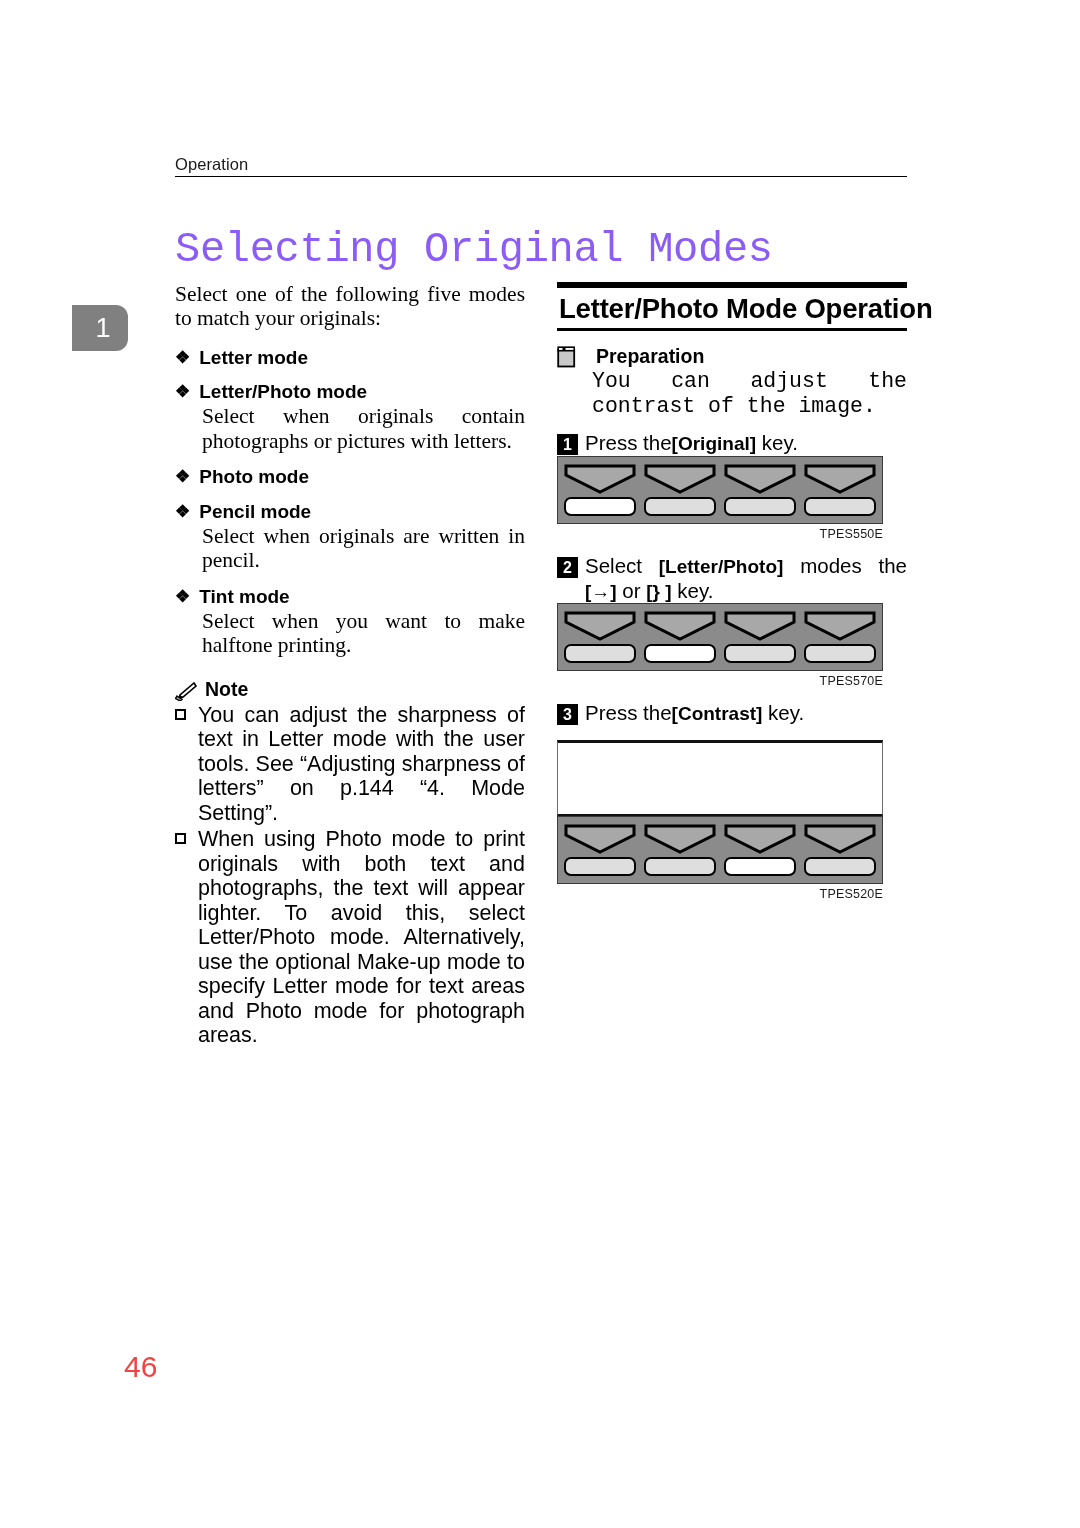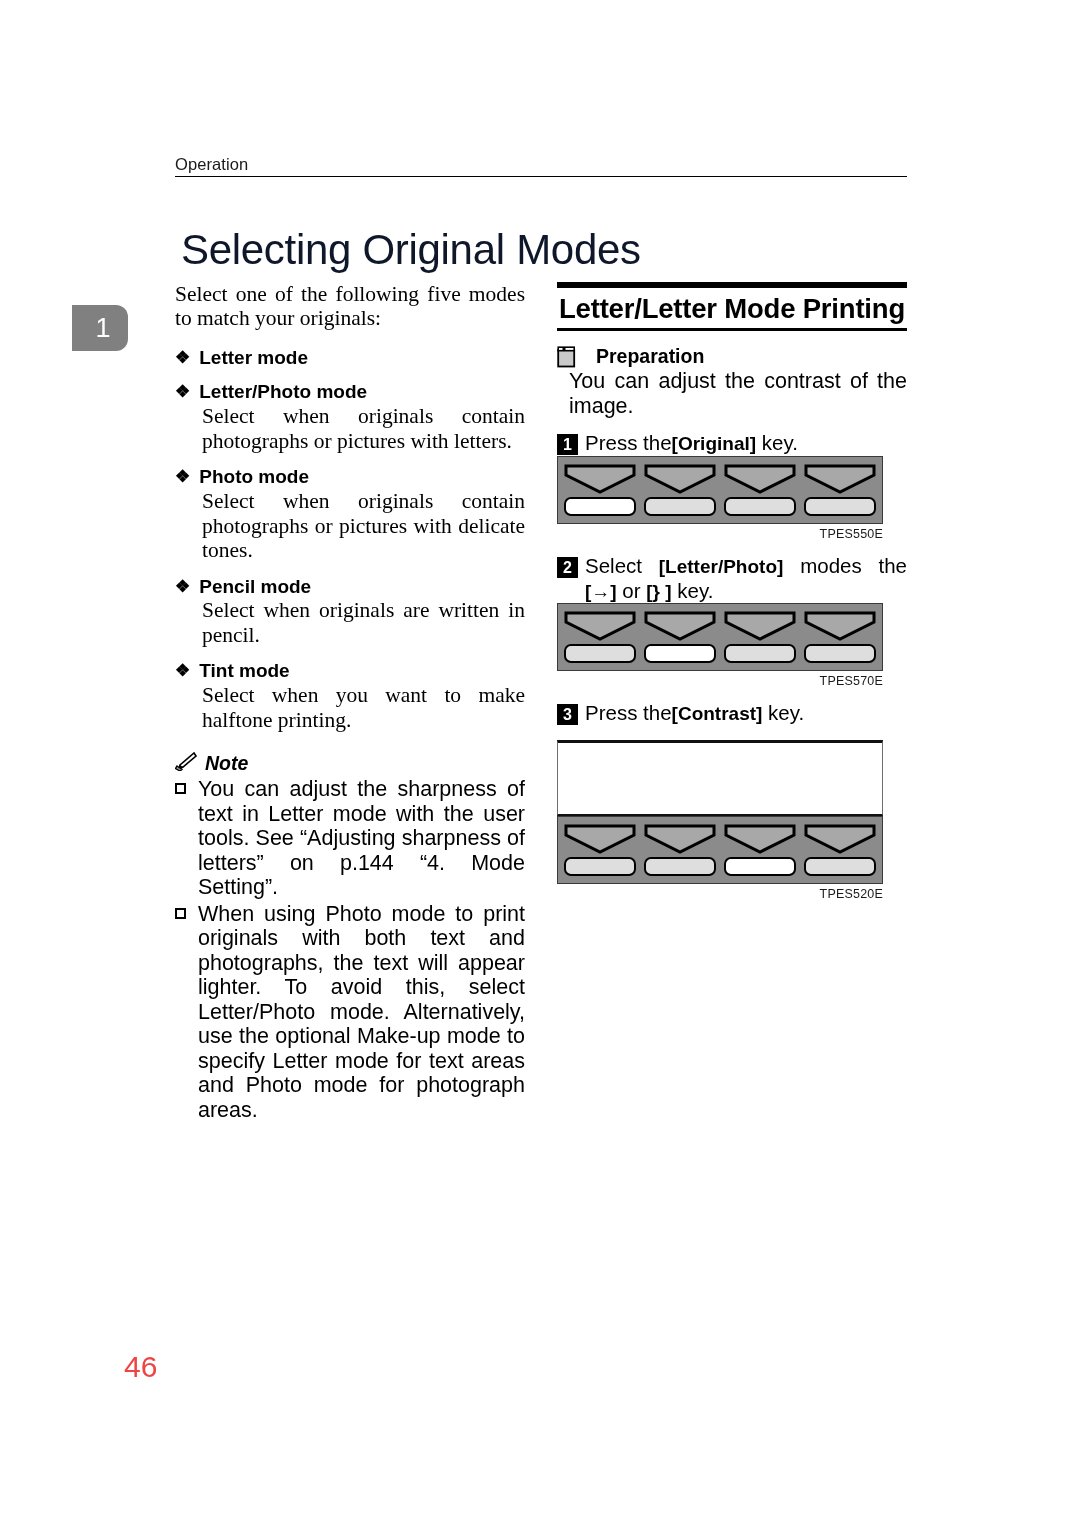--- a/index.html
+++ b/index.html
@@ -59,27 +59,27 @@
     display: flex;
     align-items: center;
     justify-content: center;
     padding-left: 6px;
     box-sizing: border-box;
   }
 
   
   .doc-title {
     position: absolute;
-    left: 181px;
+    left: 175px;
     top: 198px;
-    font-family: Liberation Sans, sans-serif;
+    font-family: Liberation Mono, monospace;
     font-size: 42px;
     font-weight: 400;
     letter-spacing: -0.3px;
-    color: #0f172a;
+    color: #8b5cf6;
     white-space: nowrap;
   }
 
   
   .col-left {
     position: absolute;
     left: 175px;
     top: 282px;
     width: 350px;
   }
@@ -127,25 +127,24 @@
     line-height: 1.14;
     text-align: justify;
   }
 
   
   .note-head {
     font-family: "Liberation Sans", sans-serif;
     font-weight: bold;
     font-size: 19.5px;
     display: flex;
-    align-items: flex-start;
+    align-items: flex-end;
     gap: 8px;
     margin-top: 20px;
     margin-bottom: 2px;
-    font-style: italic;
   }
   .note-list { margin: 0; padding: 0; list-style: none; }
   .note-item {
     display: flex;
     gap: 9px;
     margin-bottom: 2px;
     font-family: Liberation Sans, sans-serif;
     font-size: 21.5px;
     line-height: 1.14;
   }
@@ -188,22 +187,22 @@
     font-family: "Liberation Sans", sans-serif;
     font-weight: bold;
     font-size: 19.5px;
     display: flex;
     align-items: center;
     gap: 20px;
     margin-top: 14px;
     margin-bottom: 1px;
   }
   .prep-body {
-    margin-left: 12px;
-    font-family: Liberation Sans, sans-serif;
+    margin-left: 35px;
+    font-family: Liberation Mono, monospace;
     font-size: 21.5px;
     line-height: 1.14;
     text-align: justify;
   }
 
   
   .step {
     display: flex;
     gap: 7px;
     margin-top: 13px;
@@ -333,21 +332,20 @@
         <span>Letter/Photo mode</span>
       </div>
       <div class="mode-desc">Select when originals contain photographs or pictures with letters.</div>
     </div>
 
     <div class="mode-block">
       <div class="mode-head">
         <span class="diamond-icon">❖</span>
         <span>Photo mode</span>
       </div>
-      <div class="mode-desc">Select when originals contain photographs or pictures with delicate tones.</div>
     </div>
 
     <div class="mode-block">
       <div class="mode-head">
         <span class="diamond-icon">❖</span>
         <span>Pencil mode</span>
       </div>
       <div class="mode-desc">Select when originals are written in pencil.</div>
     </div>
 
@@ -381,21 +379,21 @@
           </span>
         <span class="note-body">When using Photo mode to print originals with both text and photographs, the text will appear lighter. To avoid this, select Letter/Photo mode. Alternatively, use the optional Make-up mode to specify Letter mode for text areas and Photo mode for photograph areas.</span>
       </li>
     </ul>
   </div>
 
   <div class="col-right">
 
     <div class="section-head">
       <div class="section-rule-top"></div>
-      <div class="section-title">Letter/Letter Mode Printing</div>
+      <div class="section-title">Letter/Photo Mode Operation</div>
       <div class="section-rule-bot"></div>
     </div>
 
     <div class="prep-head">
       <svg width="19" height="22" viewBox="0 0 19 22">
         <rect x="1.2" y="4" width="16" height="16.5" fill="#c9c9c9" stroke="#000" stroke-width="1.8"></rect>
         <rect x="1.2" y="1.2" width="16" height="3.5" fill="#ffffff" stroke="#000" stroke-width="1.6"></rect>
         <rect x="5.5" y="1.2" width="3" height="3.5" fill="#000"></rect>
       </svg>
       <span>Preparation</span>

